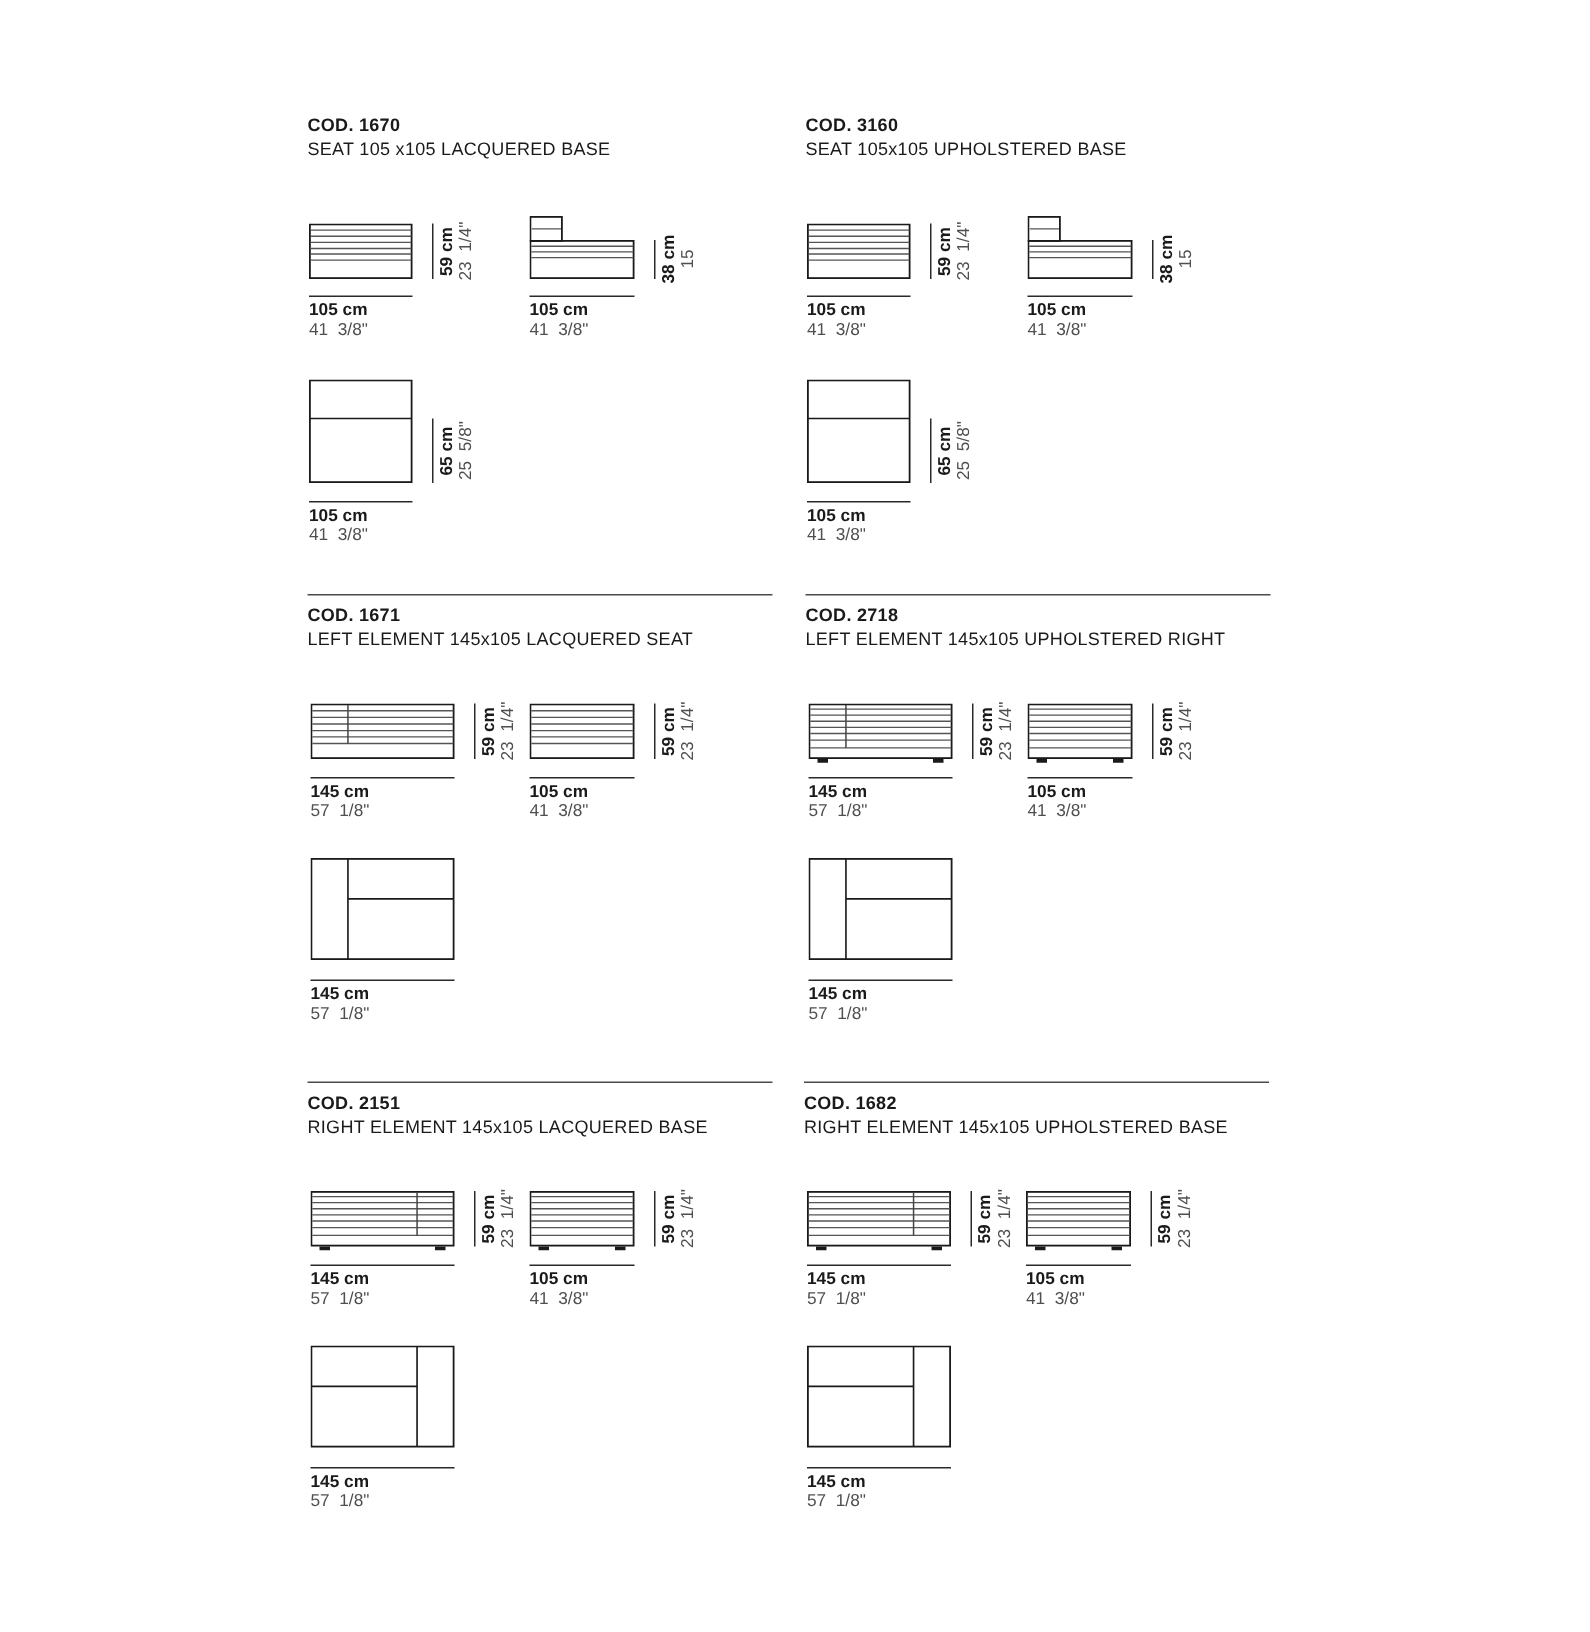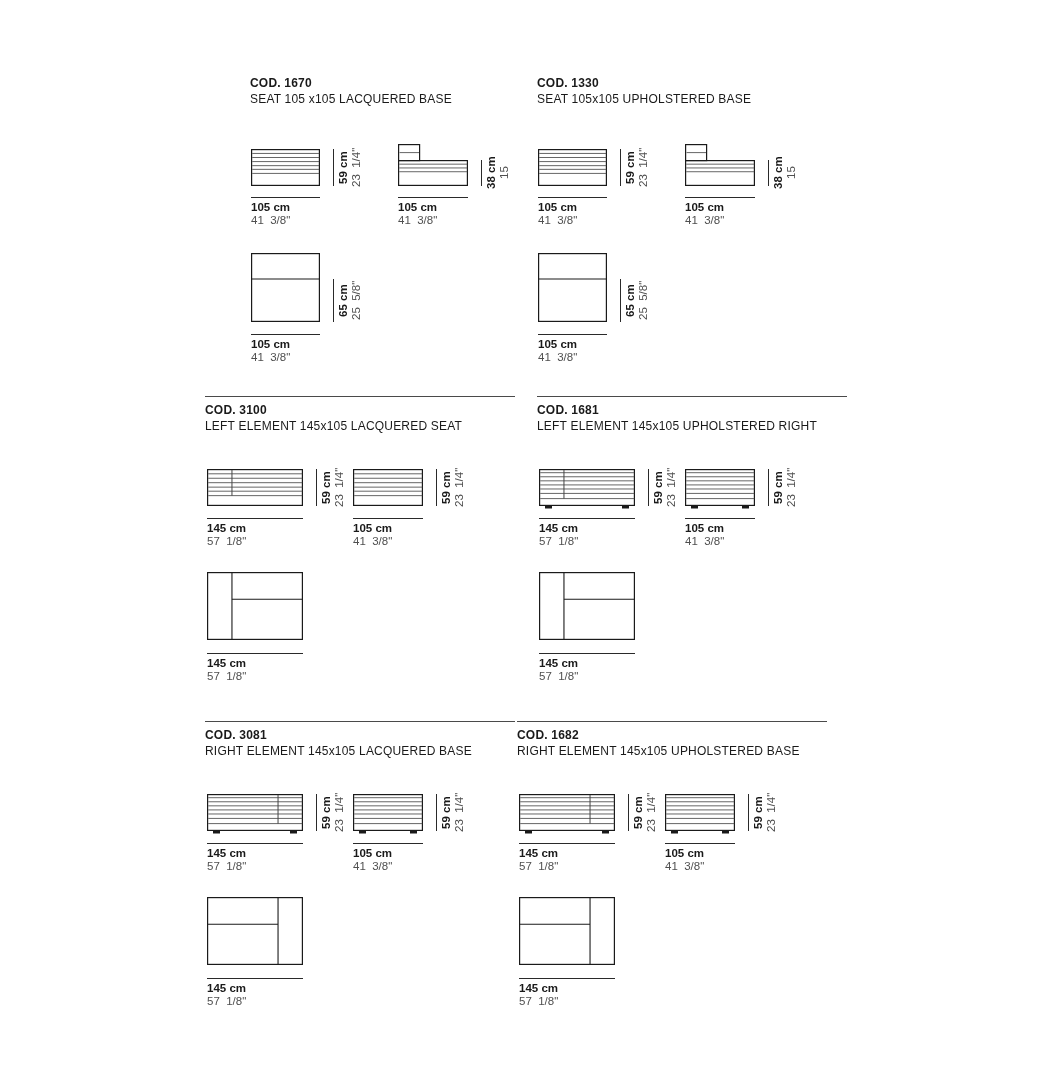--- a/index.html
+++ b/index.html
@@ -17,21 +17,21 @@
   .dim-sub   { position:absolute; font-size:11.5px; line-height:13px; white-space:pre; color:var(--muted,#4f4f4f); }
   .vlab { position:absolute; height:13px; line-height:13px; font-size:11.5px; transform-origin:0 0; transform:rotate(-90deg); white-space:pre; }
   .vlab.bold { font-weight:bold; color:var(--ink,#1a1a1a); }
   .vlab.sub  { color:var(--muted,#4f4f4f); }
 </style>
 </head>
 <body>
 
 <div class="page">
 
-<section class="product-section" style="left: 205px; top: 70px; margin-left: 45px;">
+<section class="product-section" style="left: 205px; top: 70px;">
       <div class="code">COD. 1670</div>
       <div class="pname">SEAT 105 x105 LACQUERED BASE</div>
     <div class="figure" style="left: 1px; top: 79px;"><svg width="71" height="39">
           <rect x="0.6" y="0.6" width="67.8" height="35.8" fill="none" stroke="#1a1a1a" stroke-width="1.2"></rect>
           <line x1="1.2" y1="4.4399999999999995" x2="68.2" y2="4.4399999999999995" stroke="#555" stroke-width="0.9"></line>
           <line x1="1.2" y1="8.51" x2="68.2" y2="8.51" stroke="#555" stroke-width="0.9"></line>
           <line x1="1.2" y1="12.58" x2="68.2" y2="12.58" stroke="#555" stroke-width="0.9"></line>
           <line x1="1.2" y1="16.650000000000002" x2="68.2" y2="16.650000000000002" stroke="#555" stroke-width="0.9"></line>
           <line x1="1.2" y1="20.35" x2="68.2" y2="20.35" stroke="#555" stroke-width="0.9"></line>
           <line x1="1.2" y1="24.42" x2="68.2" y2="24.42" stroke="#555" stroke-width="0.9"></line>
@@ -61,21 +61,21 @@
           <line x1="0.6" y1="26.013" x2="68.4" y2="26.013" stroke="#1a1a1a" stroke-width="1.1"></line>
         </svg></div>
       <div class="vdim-line" style="left: 83px; top: 209.013px; height: 42.987px;"></div>
       <div class="vlab bold" style="left: 87px; top: 247.006px;">65 cm</div>
       <div class="vlab sub" style="left: 100px; top: 250.006px;">25  5/8"</div>
       <div class="hdim-line" style="left: 1px; top: 264px; width: 69px;"></div>
       <div class="dim-label" style="left: 1px; top: 268px;">105 cm</div>
       <div class="dim-sub" style="left: 1px; top: 281px;">41  3/8"</div>
     </section>
     <section class="product-section" style="left: 537px; top: 70px;">
-      <div class="code">COD. 1330</div>
+      <div class="code">COD. 3160</div>
       <div class="pname">SEAT 105x105 UPHOLSTERED BASE</div>
     <div class="figure" style="left: 1px; top: 79px;"><svg width="71" height="39">
           <rect x="0.6" y="0.6" width="67.8" height="35.8" fill="none" stroke="#1a1a1a" stroke-width="1.2"></rect>
           <line x1="1.2" y1="4.4399999999999995" x2="68.2" y2="4.4399999999999995" stroke="#555" stroke-width="0.9"></line>
           <line x1="1.2" y1="8.51" x2="68.2" y2="8.51" stroke="#555" stroke-width="0.9"></line>
           <line x1="1.2" y1="12.58" x2="68.2" y2="12.58" stroke="#555" stroke-width="0.9"></line>
           <line x1="1.2" y1="16.650000000000002" x2="68.2" y2="16.650000000000002" stroke="#555" stroke-width="0.9"></line>
           <line x1="1.2" y1="20.35" x2="68.2" y2="20.35" stroke="#555" stroke-width="0.9"></line>
           <line x1="1.2" y1="24.42" x2="68.2" y2="24.42" stroke="#555" stroke-width="0.9"></line>
         </svg></div>
@@ -104,21 +104,21 @@
           <line x1="0.6" y1="26.013" x2="68.4" y2="26.013" stroke="#1a1a1a" stroke-width="1.1"></line>
         </svg></div>
       <div class="vdim-line" style="left: 83px; top: 209.013px; height: 42.987px;"></div>
       <div class="vlab bold" style="left: 87px; top: 247.006px;">65 cm</div>
       <div class="vlab sub" style="left: 100px; top: 250.006px;">25  5/8"</div>
       <div class="hdim-line" style="left: 1px; top: 264px; width: 69px;"></div>
       <div class="dim-label" style="left: 1px; top: 268px;">105 cm</div>
       <div class="dim-sub" style="left: 1px; top: 281px;">41  3/8"</div>
     </section>
     <section class="product-section with-divider" style="left: 205px; top: 396px;">
-      <div class="code">COD. 3100</div>
+      <div class="code">COD. 1671</div>
       <div class="pname">LEFT ELEMENT 145x105 LACQUERED SEAT</div>
     <div class="figure" style="left: 2px; top: 72px;"><svg width="98" height="39">
           <rect x="0.6" y="0.6" width="94.8" height="35.8" fill="none" stroke="#1a1a1a" stroke-width="1.2"></rect>
           <line x1="1.2" y1="4.8100000000000005" x2="95.2" y2="4.8100000000000005" stroke="#555" stroke-width="0.9"></line>
           <line x1="1.2" y1="9.25" x2="95.2" y2="9.25" stroke="#555" stroke-width="0.9"></line>
           <line x1="1.2" y1="13.69" x2="95.2" y2="13.69" stroke="#555" stroke-width="0.9"></line>
           <line x1="1.2" y1="18.13" x2="95.2" y2="18.13" stroke="#555" stroke-width="0.9"></line>
           <line x1="1.2" y1="22.2" x2="95.2" y2="22.2" stroke="#555" stroke-width="0.9"></line>
           <line x1="1.2" y1="26.64" x2="95.2" y2="26.64" stroke="#555" stroke-width="0.9"></line>
           <line x1="24.96" y1="1" x2="24.96" y2="26.64" stroke="#444" stroke-width="1"></line>
@@ -147,21 +147,21 @@
       <div class="figure" style="left: 2px; top: 175px;"><svg width="98" height="70">
           <rect x="0.6" y="0.6" width="94.8" height="66.8" fill="none" stroke="#1a1a1a" stroke-width="1.2"></rect>
           <line x1="24.96" y1="0.6" x2="24.96" y2="67.4" stroke="#1a1a1a" stroke-width="1.1"></line>
           <line x1="24.96" y1="27.200000000000003" x2="95.4" y2="27.200000000000003" stroke="#1a1a1a" stroke-width="1.1"></line>
         </svg></div>
       <div class="hdim-line" style="left: 2px; top: 256px; width: 96px;"></div>
       <div class="dim-label" style="left: 2px; top: 260px;">145 cm</div>
       <div class="dim-sub" style="left: 2px; top: 273px;">57  1/8"</div>
     </section>
     <section class="product-section with-divider" style="left: 537px; top: 396px;">
-      <div class="code">COD. 1681</div>
+      <div class="code">COD. 2718</div>
       <div class="pname">LEFT ELEMENT 145x105 UPHOLSTERED RIGHT</div>
     <div class="figure" style="left: 2px; top: 72px;"><svg width="98" height="42">
           <rect x="0.6" y="0.6" width="94.8" height="35.8" fill="none" stroke="#1a1a1a" stroke-width="1.2"></rect>
           <line x1="1.2" y1="3.7" x2="95.2" y2="3.7" stroke="#555" stroke-width="0.9"></line>
           <line x1="1.2" y1="7.77" x2="95.2" y2="7.77" stroke="#555" stroke-width="0.9"></line>
           <line x1="1.2" y1="11.84" x2="95.2" y2="11.84" stroke="#555" stroke-width="0.9"></line>
           <line x1="1.2" y1="15.91" x2="95.2" y2="15.91" stroke="#555" stroke-width="0.9"></line>
           <line x1="1.2" y1="19.98" x2="95.2" y2="19.98" stroke="#555" stroke-width="0.9"></line>
           <line x1="1.2" y1="24.42" x2="95.2" y2="24.42" stroke="#555" stroke-width="0.9"></line>
           <line x1="1.2" y1="29.6" x2="95.2" y2="29.6" stroke="#555" stroke-width="0.9"></line>
@@ -196,21 +196,21 @@
       <div class="figure" style="left: 2px; top: 175px;"><svg width="98" height="70">
           <rect x="0.6" y="0.6" width="94.8" height="66.8" fill="none" stroke="#1a1a1a" stroke-width="1.2"></rect>
           <line x1="24.96" y1="0.6" x2="24.96" y2="67.4" stroke="#1a1a1a" stroke-width="1.1"></line>
           <line x1="24.96" y1="27.200000000000003" x2="95.4" y2="27.200000000000003" stroke="#1a1a1a" stroke-width="1.1"></line>
         </svg></div>
       <div class="hdim-line" style="left: 2px; top: 256px; width: 96px;"></div>
       <div class="dim-label" style="left: 2px; top: 260px;">145 cm</div>
       <div class="dim-sub" style="left: 2px; top: 273px;">57  1/8"</div>
     </section>
     <section class="product-section with-divider" style="left: 205px; top: 721px;">
-      <div class="code">COD. 3081</div>
+      <div class="code">COD. 2151</div>
       <div class="pname">RIGHT ELEMENT 145x105 LACQUERED BASE</div>
     <div class="figure" style="left: 2px; top: 72px;"><svg width="98" height="42">
           <rect x="0.6" y="0.6" width="94.8" height="35.8" fill="none" stroke="#1a1a1a" stroke-width="1.2"></rect>
           <line x1="1.2" y1="3.7" x2="95.2" y2="3.7" stroke="#555" stroke-width="0.9"></line>
           <line x1="1.2" y1="7.77" x2="95.2" y2="7.77" stroke="#555" stroke-width="0.9"></line>
           <line x1="1.2" y1="11.84" x2="95.2" y2="11.84" stroke="#555" stroke-width="0.9"></line>
           <line x1="1.2" y1="15.91" x2="95.2" y2="15.91" stroke="#555" stroke-width="0.9"></line>
           <line x1="1.2" y1="19.98" x2="95.2" y2="19.98" stroke="#555" stroke-width="0.9"></line>
           <line x1="1.2" y1="24.42" x2="95.2" y2="24.42" stroke="#555" stroke-width="0.9"></line>
           <line x1="1.2" y1="29.6" x2="95.2" y2="29.6" stroke="#555" stroke-width="0.9"></line>
@@ -244,21 +244,21 @@
       <div class="dim-sub" style="left: 148px; top: 138px;">41  3/8"</div>
       <div class="figure" style="left: 2px; top: 175px;"><svg width="98" height="70">
           <rect x="0.6" y="0.6" width="94.8" height="66.8" fill="none" stroke="#1a1a1a" stroke-width="1.2"></rect>
           <line x1="71.03999999999999" y1="0.6" x2="71.03999999999999" y2="67.4" stroke="#1a1a1a" stroke-width="1.1"></line>
           <line x1="0.6" y1="27.200000000000003" x2="71.03999999999999" y2="27.200000000000003" stroke="#1a1a1a" stroke-width="1.1"></line>
         </svg></div>
       <div class="hdim-line" style="left: 2px; top: 256px; width: 96px;"></div>
       <div class="dim-label" style="left: 2px; top: 260px;">145 cm</div>
       <div class="dim-sub" style="left: 2px; top: 273px;">57  1/8"</div>
     </section>
-    <section class="product-section with-divider" style="left: 517px; top: 721px;">
+    <section class="product-section with-divider" style="left: 536px; top: 721px;">
       <div class="code">COD. 1682</div>
       <div class="pname">RIGHT ELEMENT 145x105 UPHOLSTERED BASE</div>
     <div class="figure" style="left: 2px; top: 72px;"><svg width="98" height="42">
           <rect x="0.6" y="0.6" width="94.8" height="35.8" fill="none" stroke="#1a1a1a" stroke-width="1.2"></rect>
           <line x1="1.2" y1="3.7" x2="95.2" y2="3.7" stroke="#555" stroke-width="0.9"></line>
           <line x1="1.2" y1="7.77" x2="95.2" y2="7.77" stroke="#555" stroke-width="0.9"></line>
           <line x1="1.2" y1="11.84" x2="95.2" y2="11.84" stroke="#555" stroke-width="0.9"></line>
           <line x1="1.2" y1="15.91" x2="95.2" y2="15.91" stroke="#555" stroke-width="0.9"></line>
           <line x1="1.2" y1="19.98" x2="95.2" y2="19.98" stroke="#555" stroke-width="0.9"></line>
           <line x1="1.2" y1="24.42" x2="95.2" y2="24.42" stroke="#555" stroke-width="0.9"></line>

